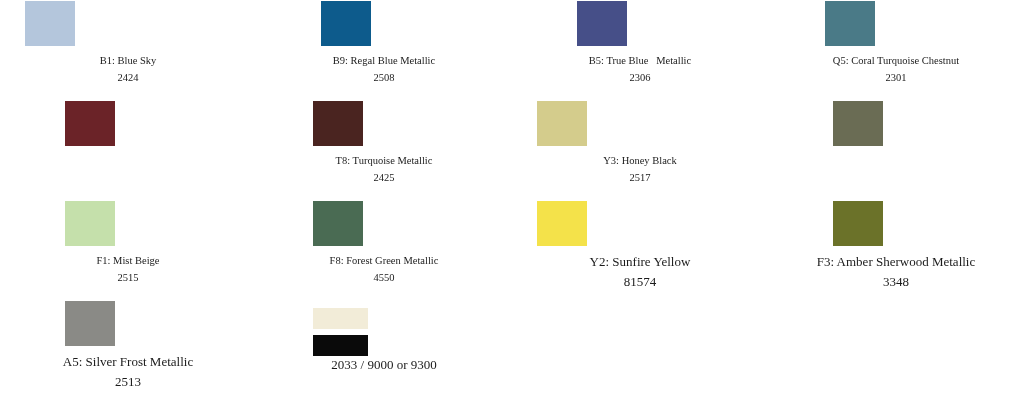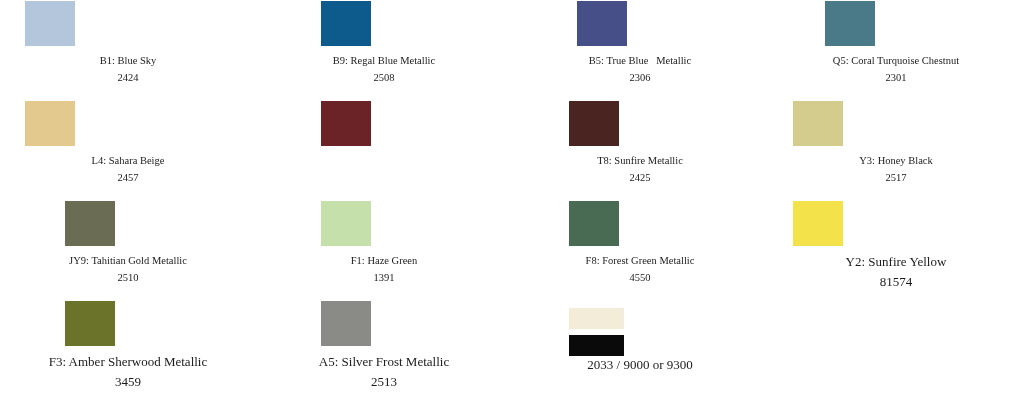--- a/index.html
+++ b/index.html
@@ -98,72 +98,65 @@
         <span class="color-chip" style="background: rgb(70, 79, 136);"></span>
       </div>
       <div class="caption"><span class="name">B5: True Blue   Metallic</span><span class="code">2306</span></div>
     </div>
     <div class="swatch-cell col-3 row-0">
       <div class="chip-holder">
         <span class="color-chip" style="background: rgb(74, 122, 135);"></span>
       </div>
       <div class="caption"><span class="name">Q5: Coral Turquoise Chestnut</span><span class="code">2301</span></div>
     </div>
-    <div class="swatch-cell col-0 row-1">
-      <div class="chip-holder">
-        <span class="color-chip" style="background: rgb(227, 201, 142);"></span>
-      </div>
-      <div class="caption"><span class="name">L4: Sahara Beige</span><span class="code">2457</span></div>
-    </div>
     <div class="swatch-cell col-2 row-1">
       <div class="chip-holder">
         <span class="color-chip" style="background: rgb(107, 35, 40);"></span>
       </div>
     </div>
     <div class="swatch-cell col-3 row-1">
       <div class="chip-holder">
         <span class="color-chip" style="background: rgb(74, 36, 32);"></span>
       </div>
-      <div class="caption"><span class="name">T8: Sunfire Metallic</span><span class="code">2425</span></div>
+      <div class="caption"><span class="name">T8: Turquoise Metallic</span><span class="code">2425</span></div>
     </div>
     <div class="swatch-cell col-0 row-2">
       <div class="chip-holder">
         <span class="color-chip" style="background: rgb(212, 204, 140);"></span>
       </div>
       <div class="caption"><span class="name">Y3: Honey Black</span><span class="code">2517</span></div>
     </div>
     <div class="swatch-cell col-1 row-2">
       <div class="chip-holder">
         <span class="color-chip" style="background: rgb(106, 108, 84);"></span>
       </div>
-      <div class="caption"><span class="name">JY9: Tahitian Gold Metallic</span><span class="code">2510</span></div>
     </div>
     <div class="swatch-cell col-2 row-2">
       <div class="chip-holder">
         <span class="color-chip" style="background: rgb(197, 224, 171);"></span>
       </div>
-      <div class="caption"><span class="name">F1: Haze Green</span><span class="code">1391</span></div>
+      <div class="caption"><span class="name">F1: Mist Beige</span><span class="code">2515</span></div>
     </div>
     <div class="swatch-cell col-3 row-2">
       <div class="chip-holder">
         <span class="color-chip" style="background: rgb(74, 107, 83);"></span>
       </div>
       <div class="caption"><span class="name">F8: Forest Green Metallic</span><span class="code">4550</span></div>
     </div>
     <div class="swatch-cell col-0 row-3">
       <div class="chip-holder">
         <span class="color-chip" style="background: rgb(244, 226, 74);"></span>
       </div>
       <div class="caption"><span class="name">Y2: Sunfire Yellow</span><span class="code">81574</span></div>
     </div>
     <div class="swatch-cell col-1 row-3">
       <div class="chip-holder">
         <span class="color-chip" style="background: rgb(107, 114, 41);"></span>
       </div>
-      <div class="caption"><span class="name">F3: Amber Sherwood Metallic</span><span class="code">3459</span></div>
+      <div class="caption"><span class="name">F3: Amber Sherwood Metallic</span><span class="code">3348</span></div>
     </div>
     <div class="swatch-cell col-2 row-3">
       <div class="chip-holder">
         <span class="color-chip" style="background: rgb(138, 138, 134);"></span>
       </div>
       <div class="caption"><span class="name">A5: Silver Frost Metallic</span><span class="code">2513</span></div>
     </div>
     <div class="swatch-cell col-3 row-3">
       <div class="chip-holder dual">
         <span class="color-chip" style="background: rgb(242, 236, 216);"></span>

